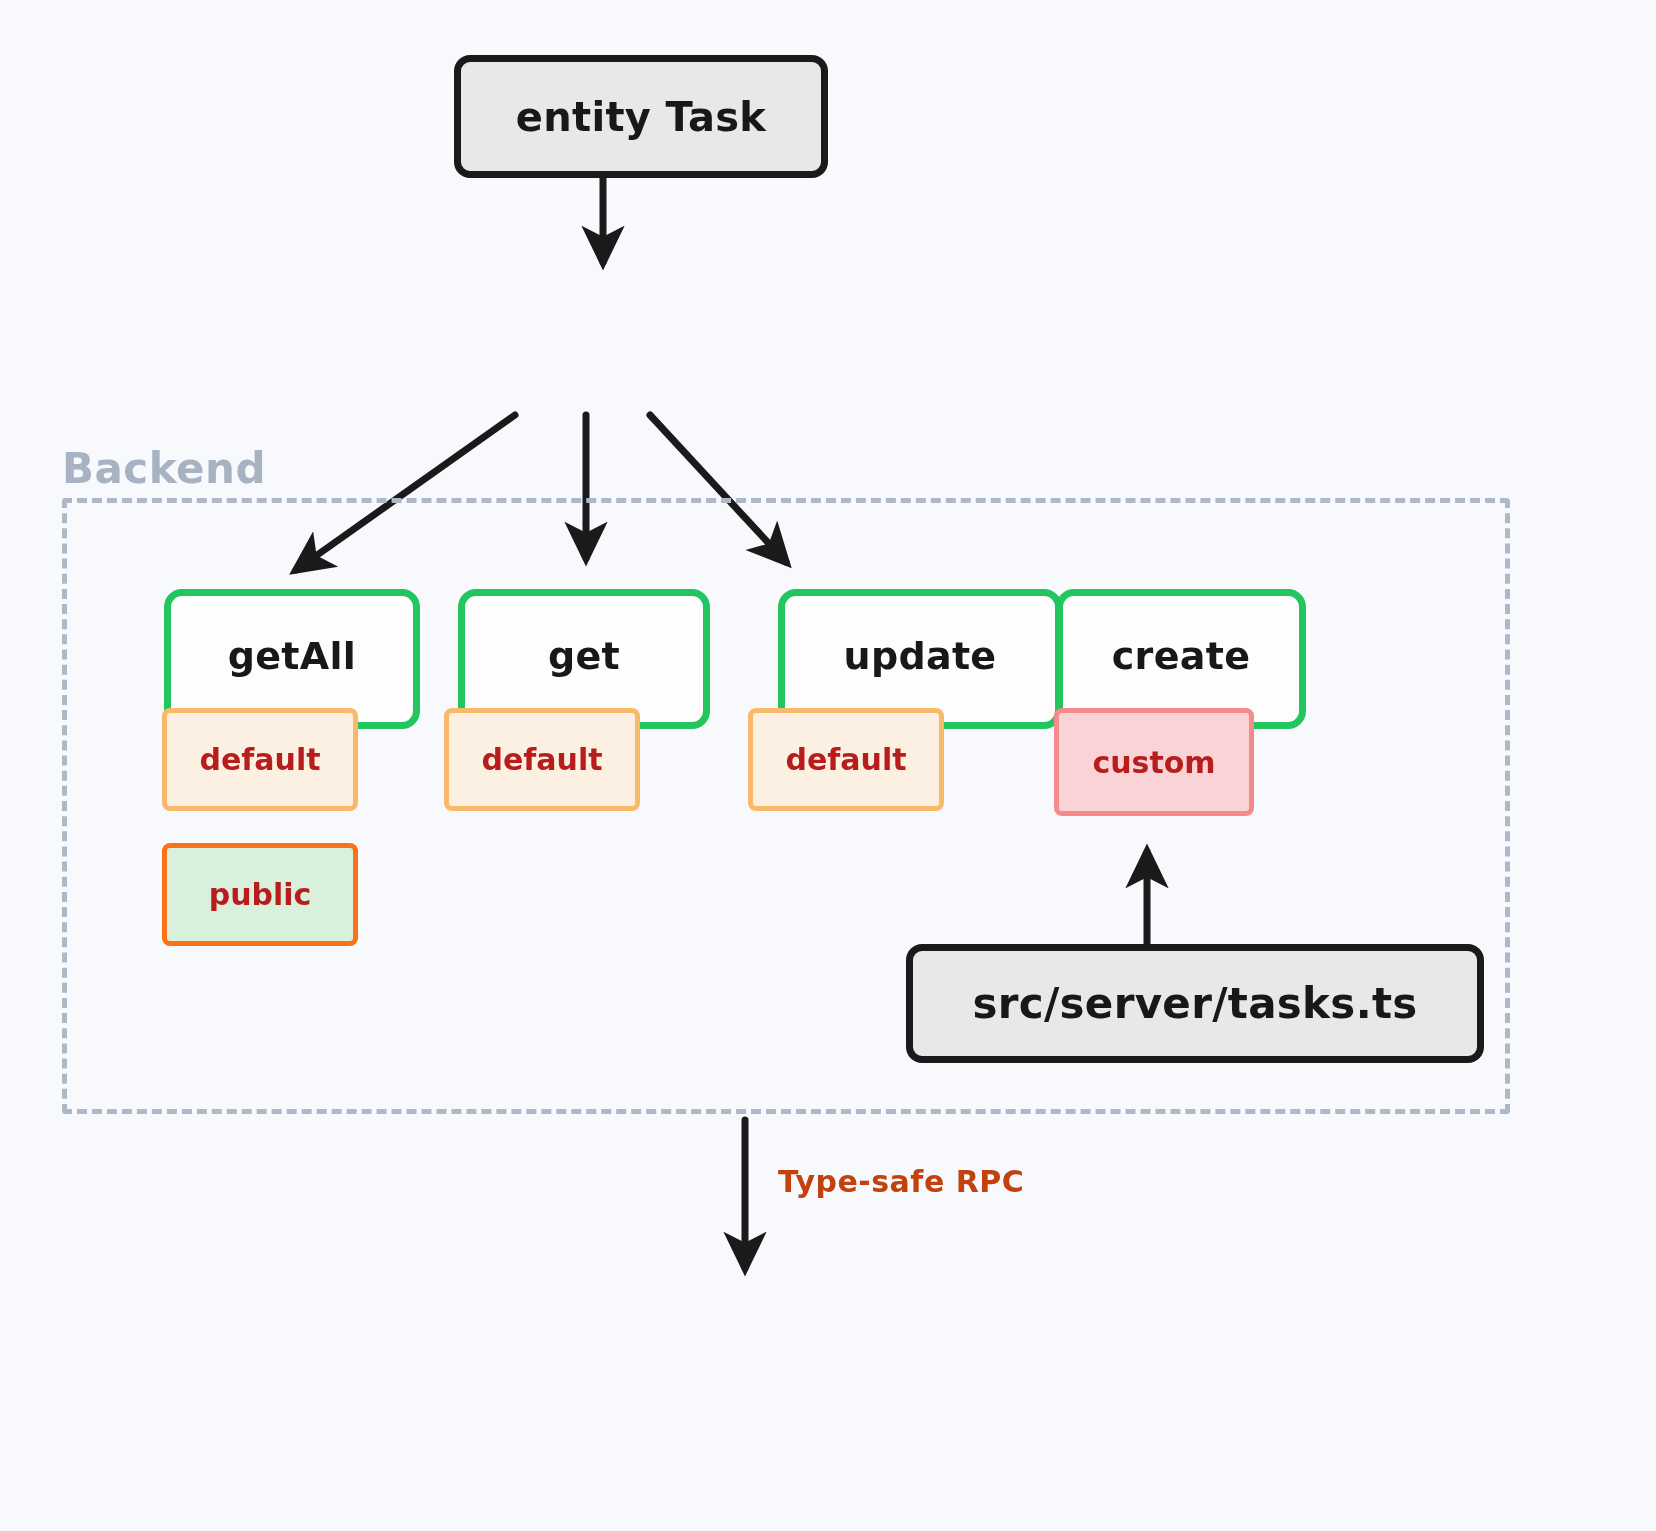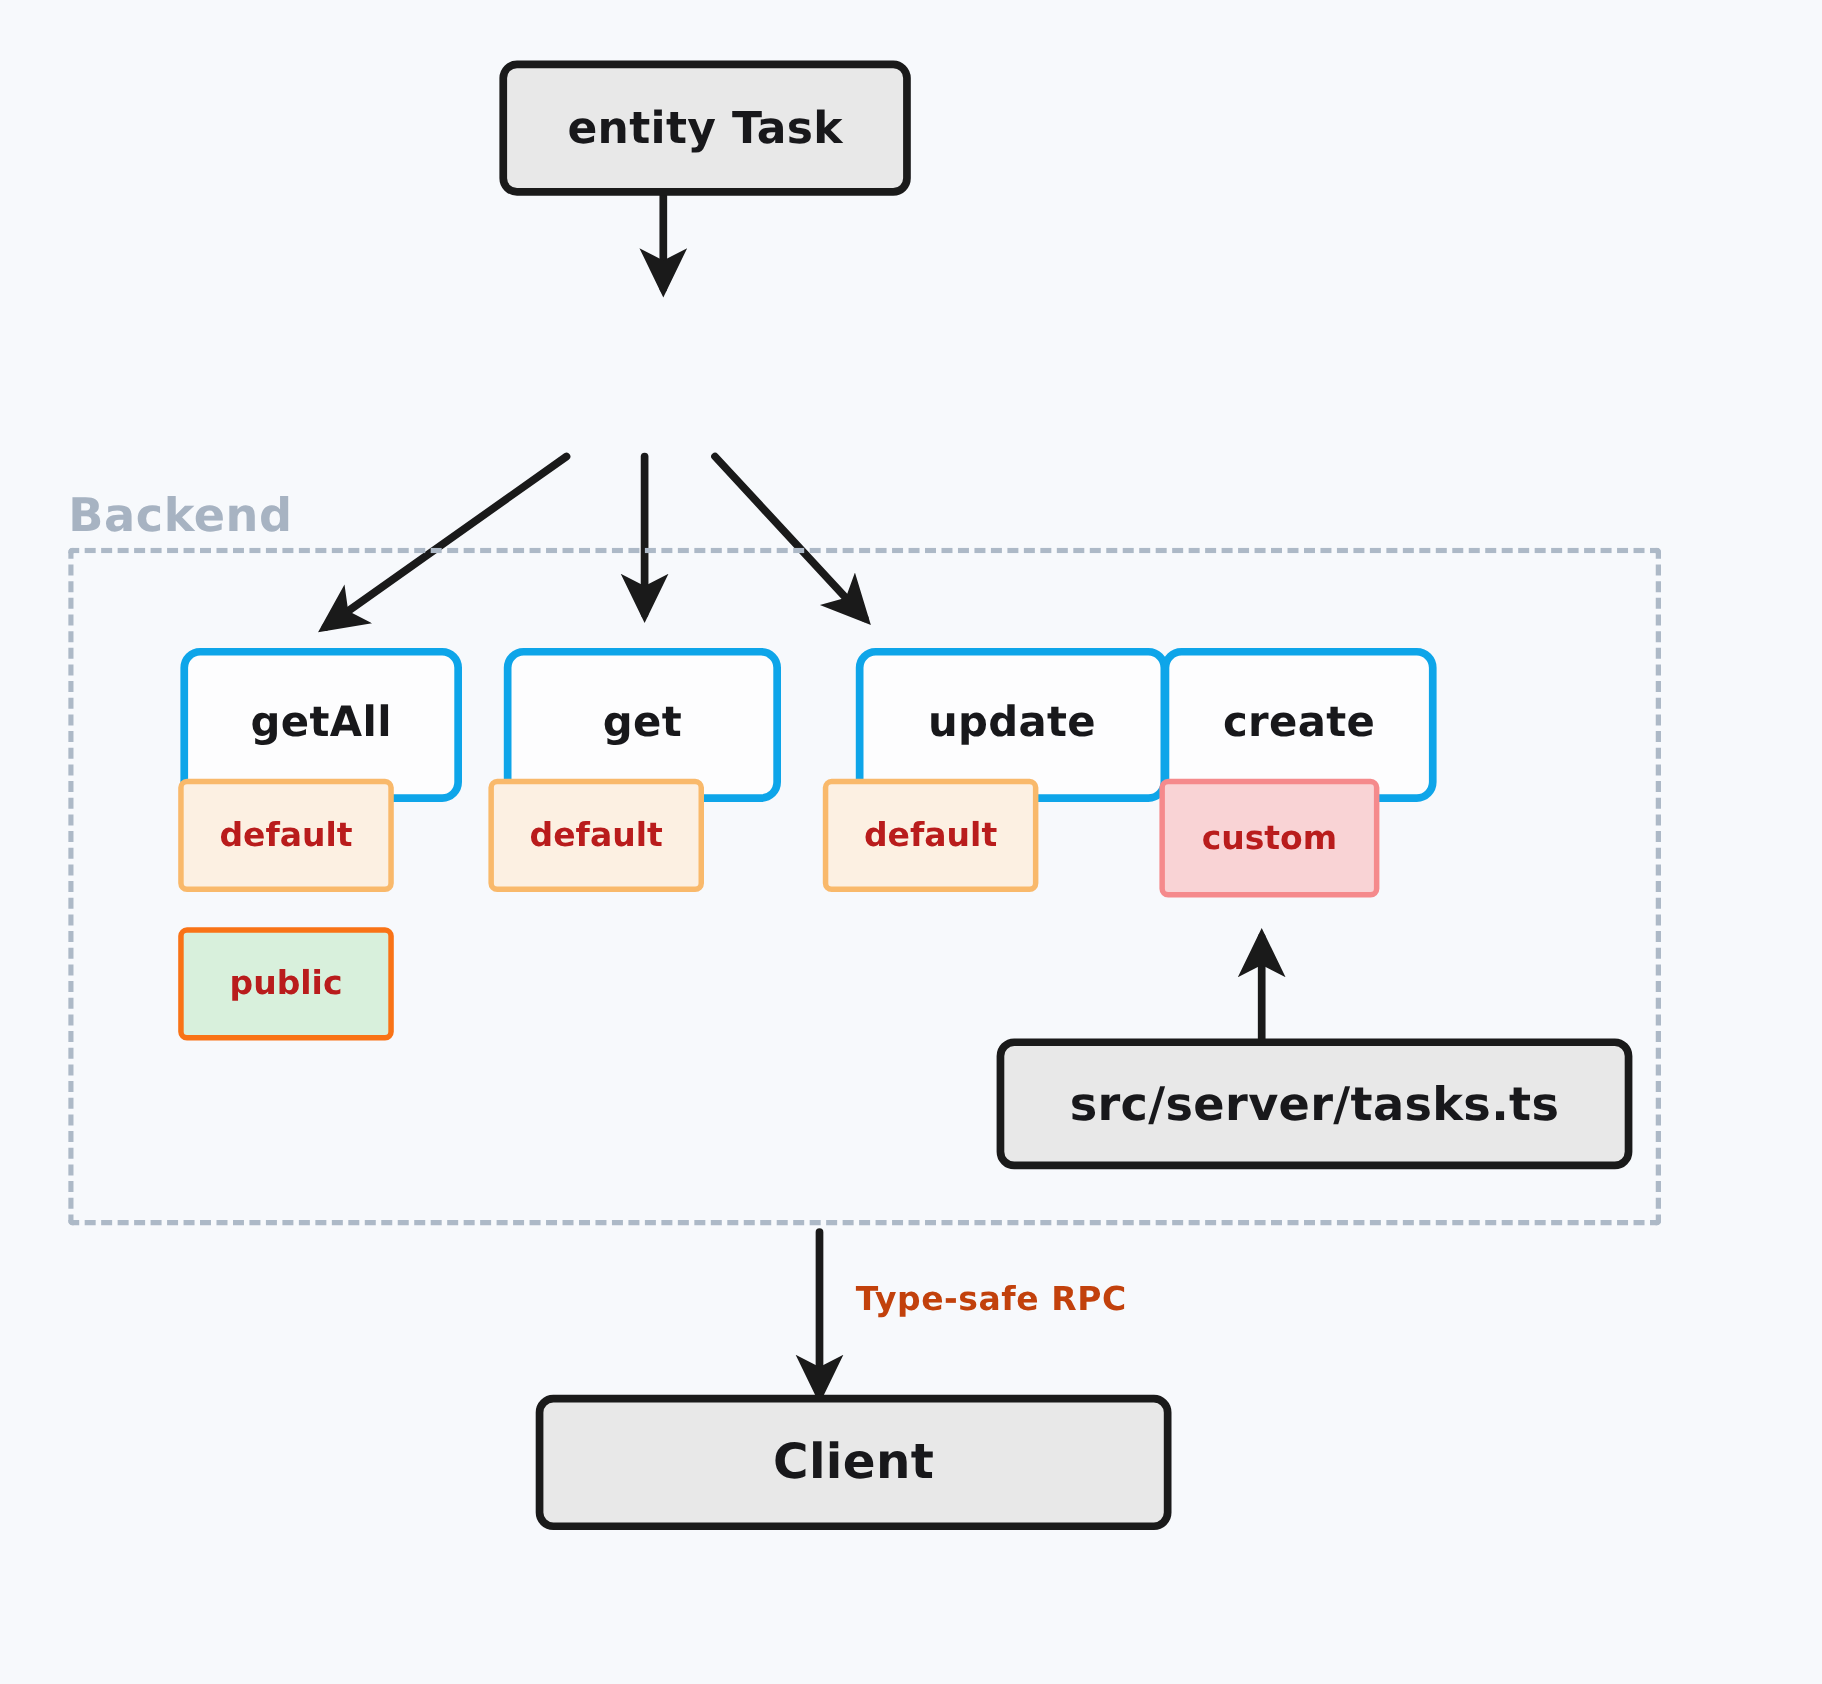--- a/index.html
+++ b/index.html
@@ -48,21 +48,21 @@
 
   .node-blue {
     background: #dcdff9;
     border: 7px solid #4865ed;
     border-radius: 16px;
     font-size: 40px;
   }
 
   .node-white {
     background: #fdfdfe;
-    border: 7px solid #0ea5e9;
+    border: 7px solid #22c55e;
     border-radius: 18px;
     font-size: 38px;
     align-items: flex-start;
     padding-top: 38px;
   }
 
   
   .badge {
     position: absolute;
     box-sizing: border-box;
@@ -163,15 +163,14 @@
   <div class="badge badge-default" style="left:444px; top:708px; width:196px; height:103px;">default</div>
 
   <div class="badge badge-default" style="left:748px; top:708px; width:196px; height:103px;">default</div>
 
   <div class="badge badge-custom" style="left:1054px; top:708px; width:200px; height:108px;">custom</div>
 
   <div class="node node-gray" style="left:866px; top:944px; width:578px; height:119px; font-size:42px;">src/server/tasks.ts</div>
 
   <div class="edge-label" style="left:778px; top:1164px;">Type-safe RPC</div>
 
-  <div class="node node-gray" style="left:447px; top:1268px; width:578px; height:123px; font-size:44px;">Client</div>
 
 </div>
 
 </body></html>

